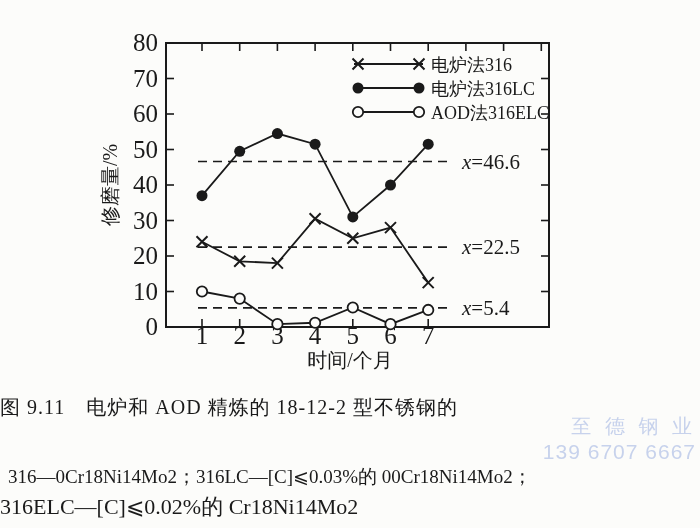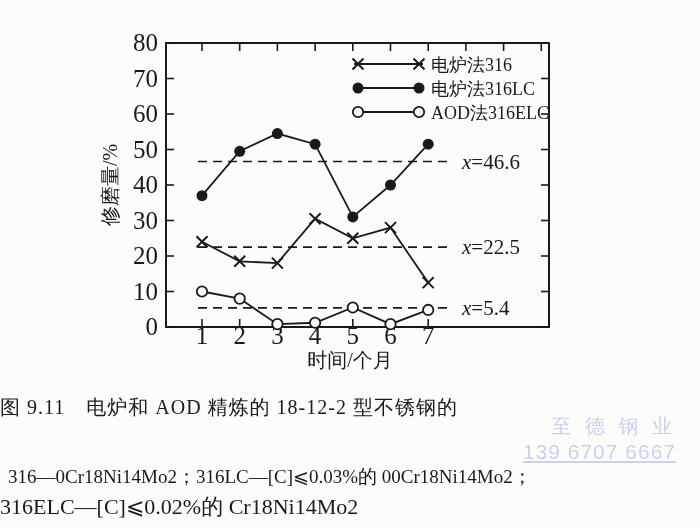--- a/index.html
+++ b/index.html
@@ -21,28 +21,28 @@
     position:absolute;left:0;width:676px;
     white-space:nowrap;
   }
   .cap1{top:394px;font-size:20px;letter-spacing:1px;}
   .cap2{top:429px;font-size:20px;letter-spacing:1px;}
   .cap2 i{font-style:italic;padding:0 2px;}
   .cap2 sup{font-size:13px;}
   .note1{top:464px;font-size:19px;margin-left:8px;}
   .note2{top:492px;font-size:22px;}
   .watermark{
-    position:absolute;top:413px;right:24px;
+    position:absolute;top:413px;right:4px;
     text-align:right;
     color:#c7d2ec;
     font-family:"Liberation Sans", sans-serif;
     line-height:26px;
   }
   .wm-co{font-size:20px;letter-spacing:4px;}
-  .wm-ph{font-size:21px;letter-spacing:1px;text-decoration:underline;}
+  .wm-ph{font-size:21px;letter-spacing:1px;}
 </style>
 </head>
 <body>
 
 <div class="page">
 
   <svg class="chart" width="700" height="385" viewBox="0 0 700 385">
       <rect x="166" y="43" width="383" height="284" fill="none" stroke="#1a1a1a" stroke-width="2"></rect>
       <g>
         <line x1="166" y1="327" x2="174" y2="327" stroke="#1a1a1a" stroke-width="1.6"></line>

